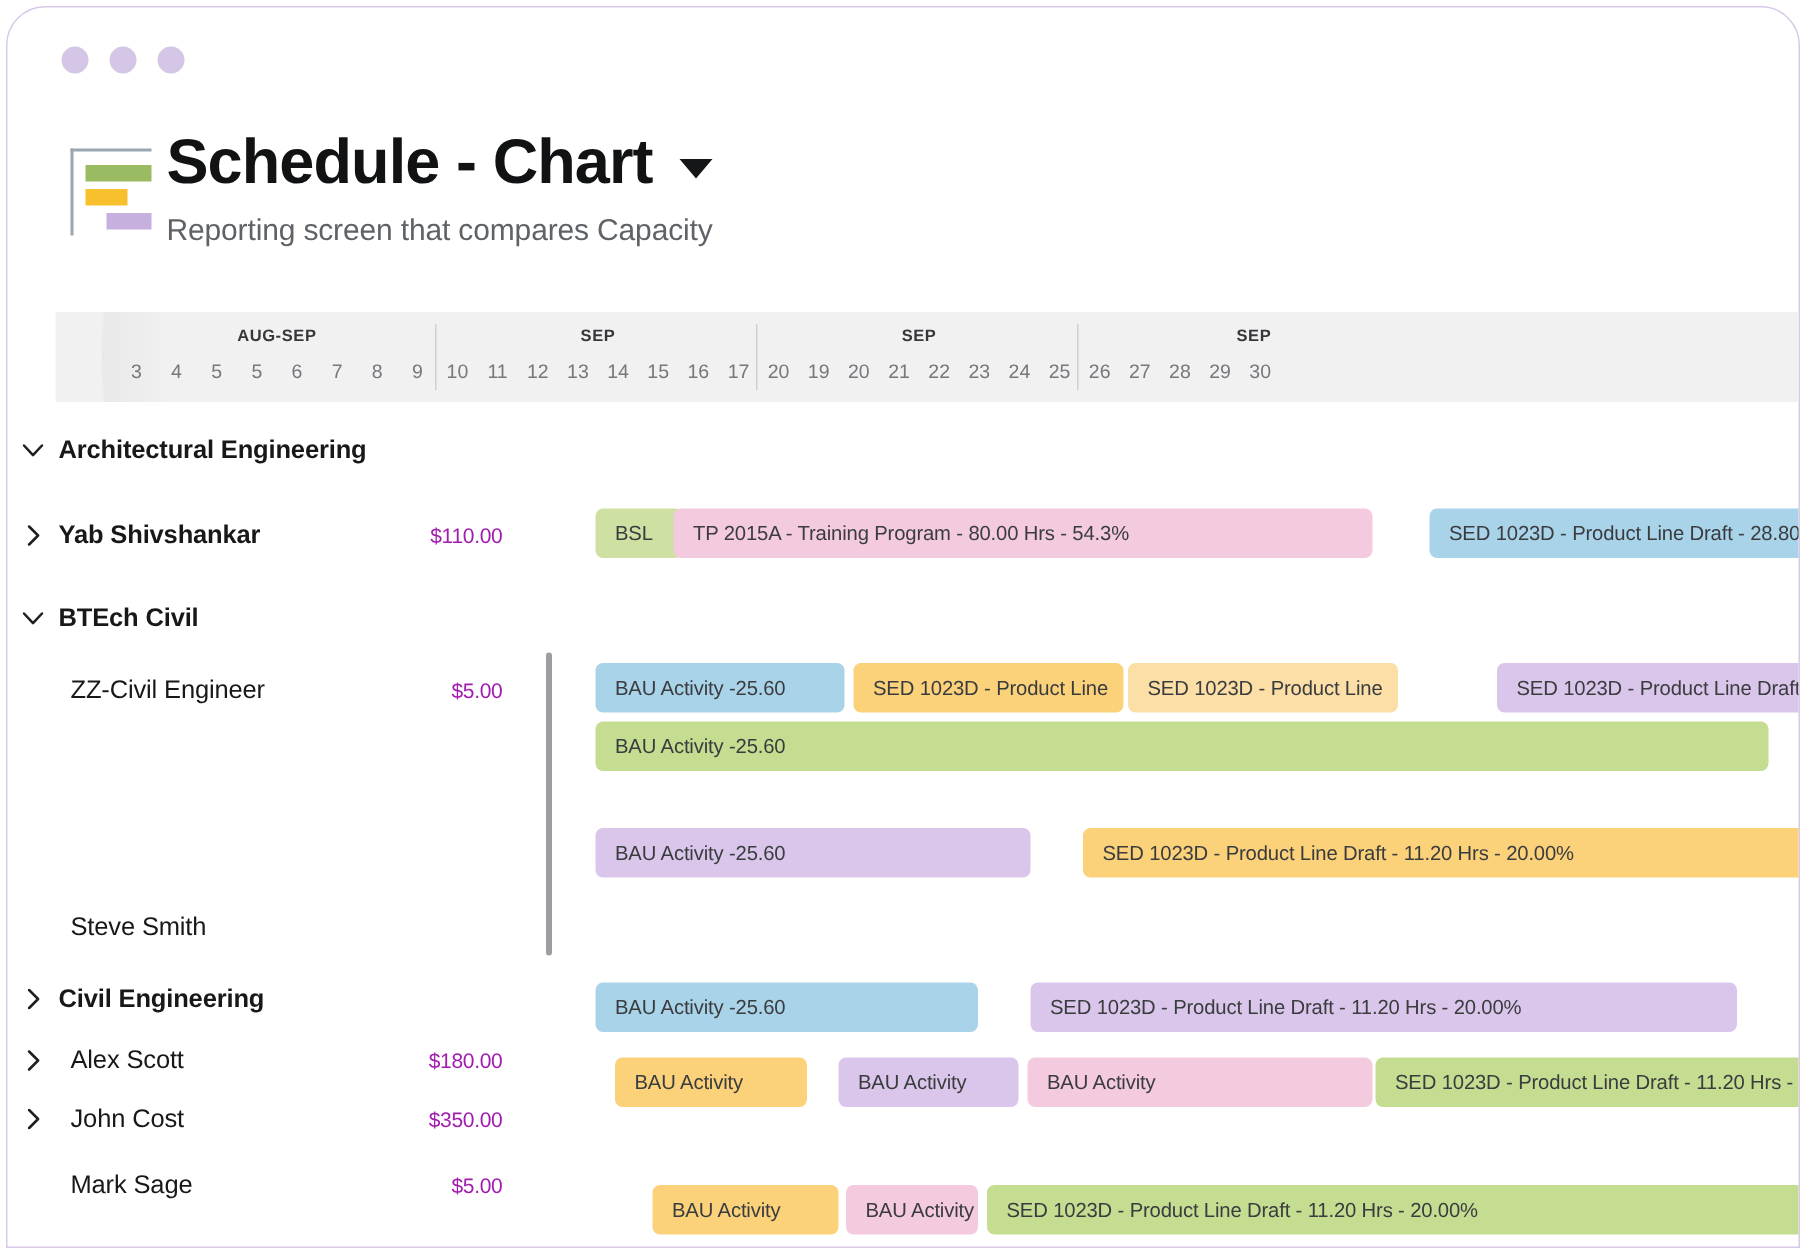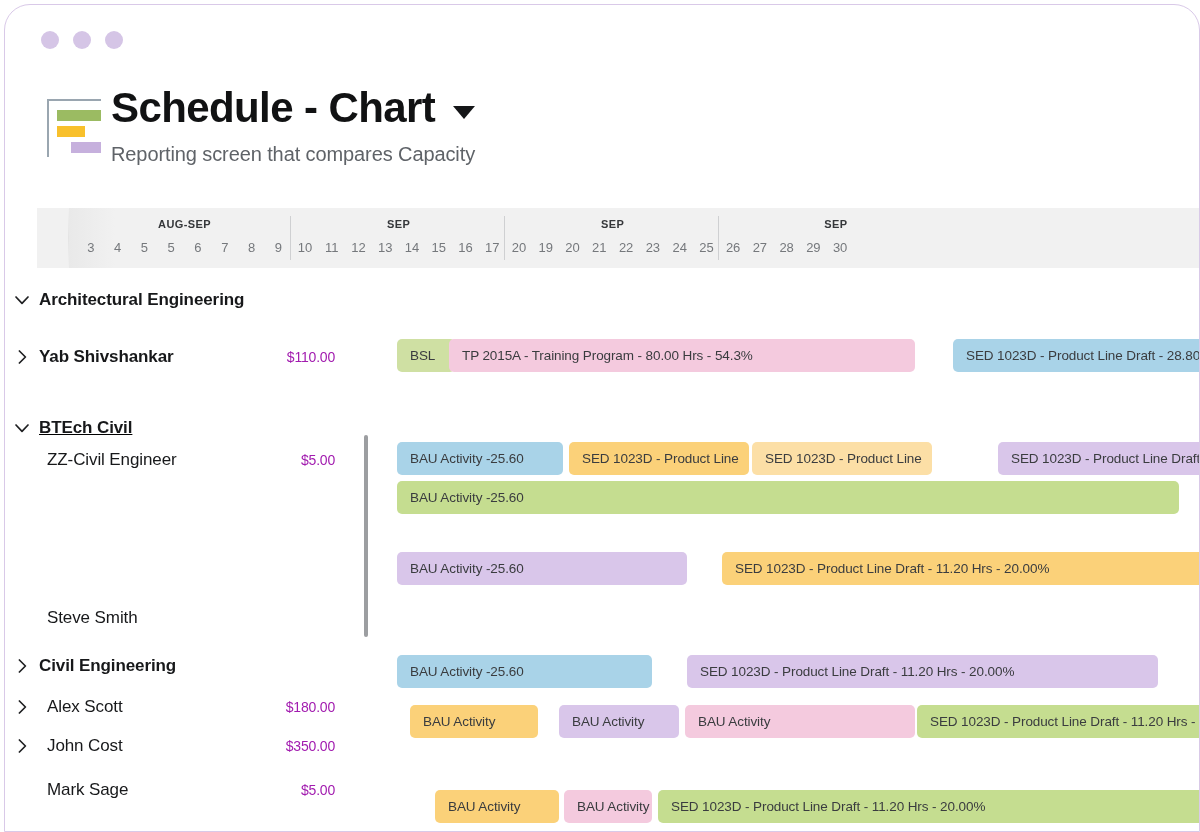--- a/index.html
+++ b/index.html
@@ -223,21 +223,21 @@
         </div>
         <div class="row" style="top: 69px;">
           <div class="chev">
             <svg width="9" height="14" viewBox="0 0 9 14">
               <path d="M1.4 1 L7.4 7 L1.4 13" fill="none" stroke="#1f2022" stroke-width="1.7" stroke-linecap="round" stroke-linejoin="round"></path>
             </svg>
           </div>
           <div class="r-label bold">Yab Shivshankar</div>
           <div class="r-rate">$110.00</div>
         </div>
-        <div class="row" style="top: 140px; text-decoration: underline;">
+        <div class="row" style="top: 124px;">
           <div class="chev">
             <svg width="14" height="9" viewBox="0 0 14 9">
               <path d="M1 1 L7 7.4 L13 1" fill="none" stroke="#1f2022" stroke-width="1.7" stroke-linecap="round" stroke-linejoin="round"></path>
             </svg>
           </div>
           <div class="r-label bold">BTEch Civil</div>
         </div>
         <div class="row" style="top: 172px;">
           <div class="chev blank"></div>
           <div class="r-label ind">ZZ-Civil Engineer</div>

